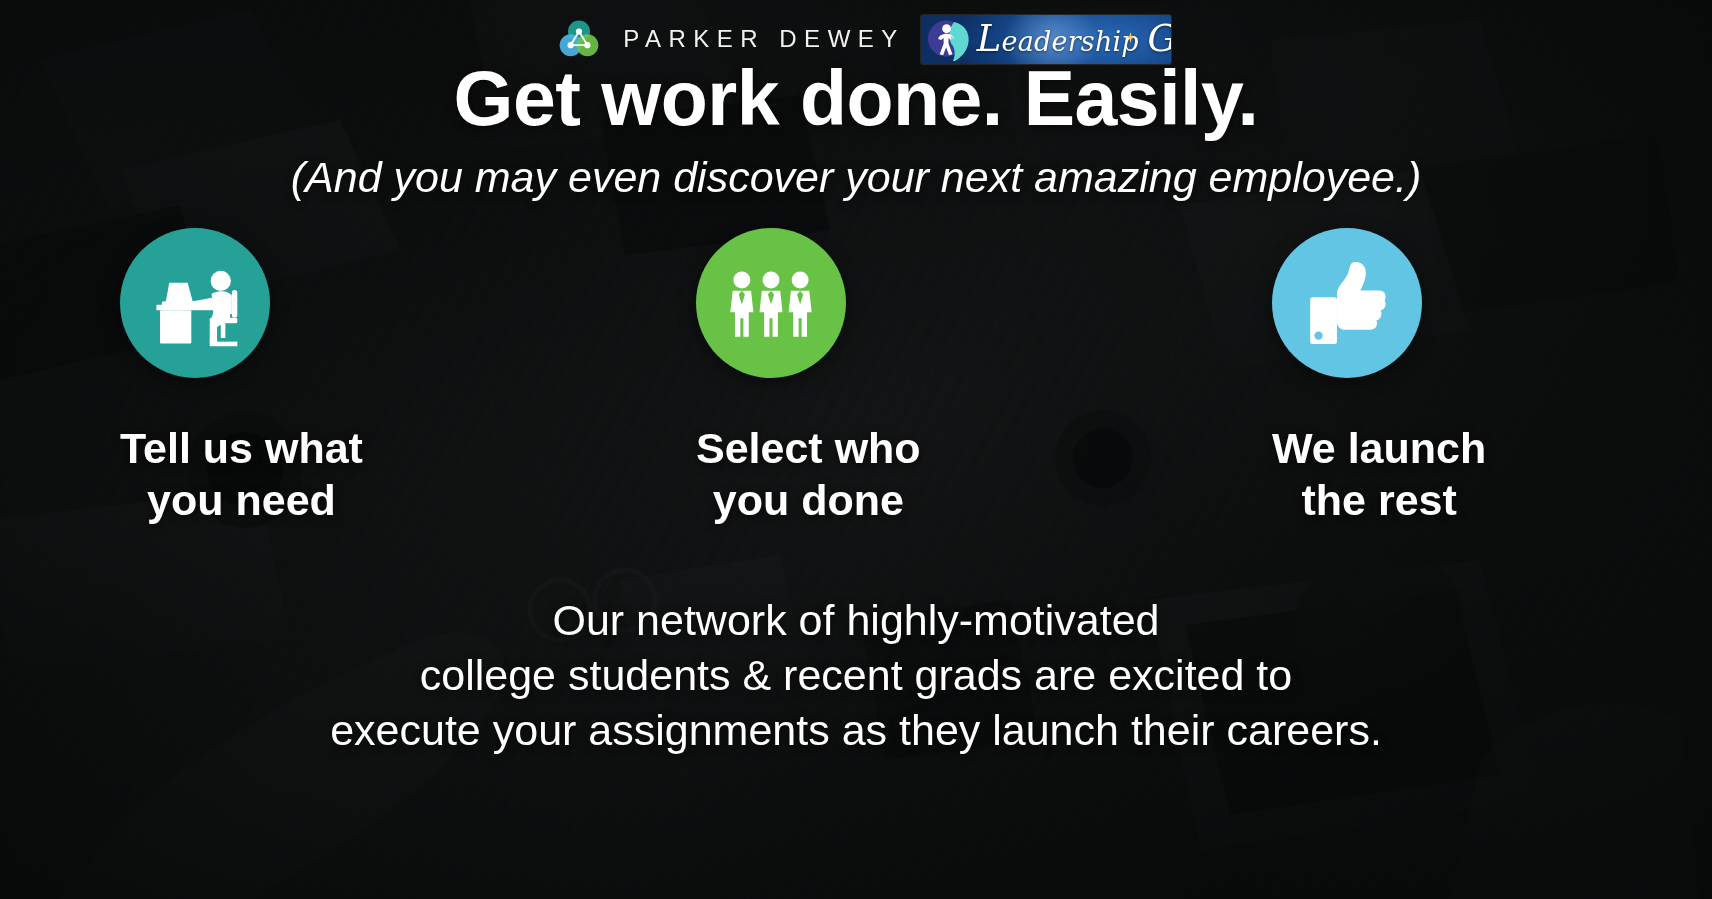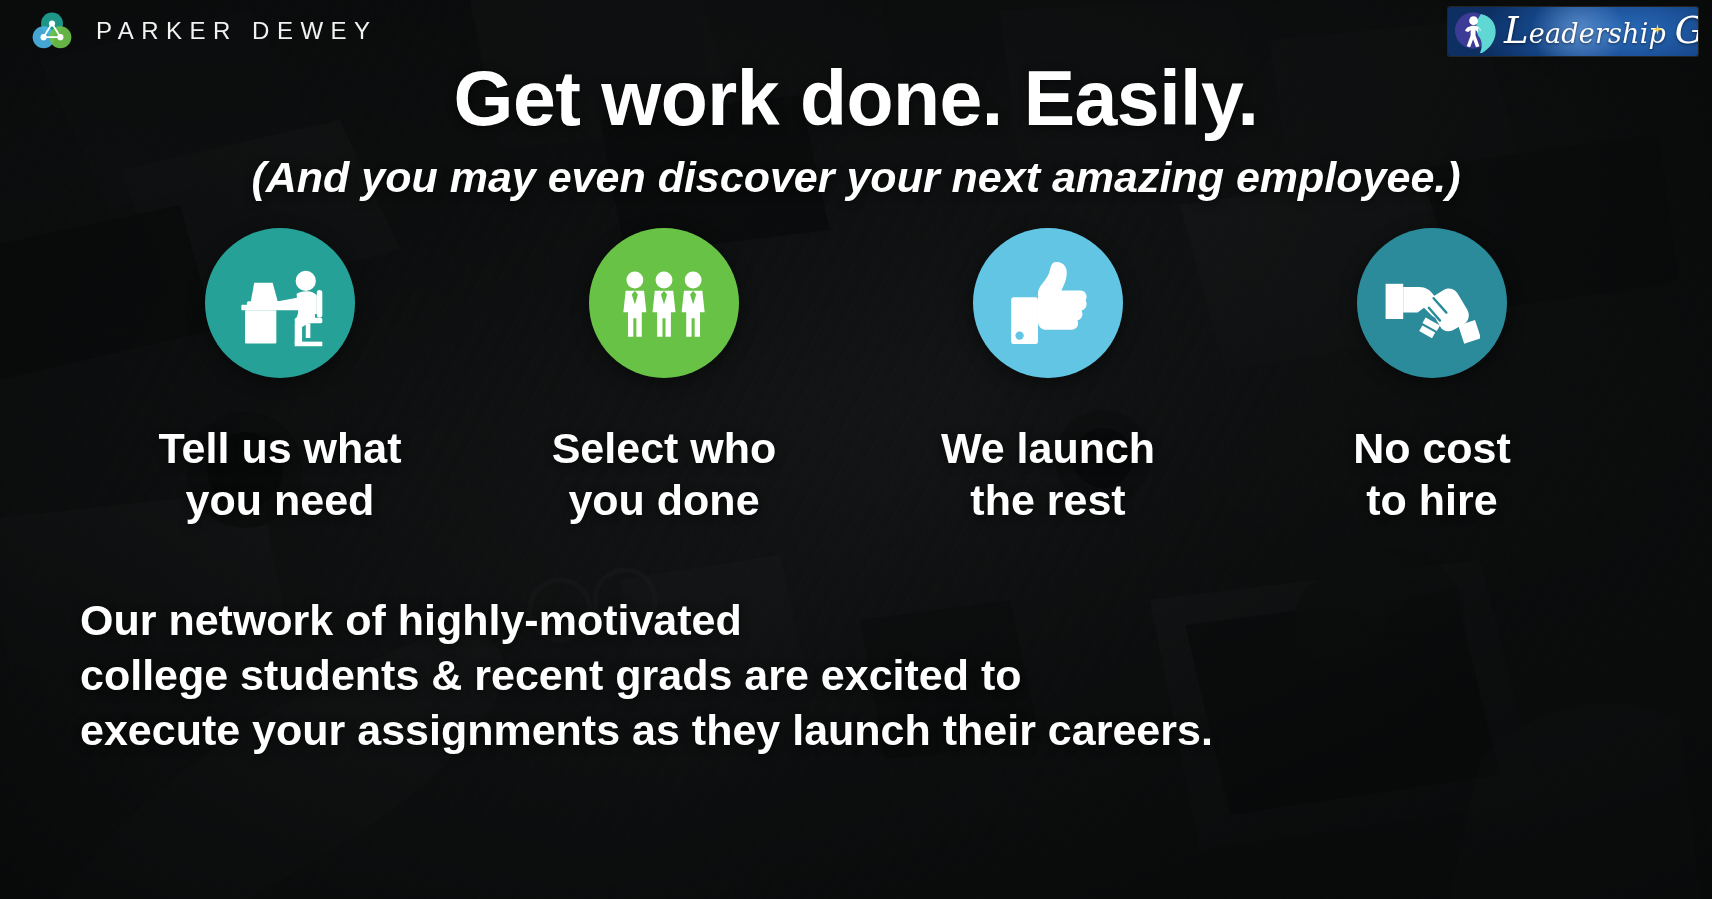--- a/index.html
+++ b/index.html
@@ -69,26 +69,26 @@
     opacity: 0.30;
     background-image:
       repeating-conic-gradient(from 0deg at 50% 50%,
         rgba(255,255,255,0.018) 0deg 2deg, rgba(0,0,0,0.018) 2deg 4deg);
     background-size: 5px 5px;
   }
 
   
   .header {
     position: absolute;
-    top: 0; left: 0; right: 0;
+    top: 8px; left: 0; right: 0;
     height: 62px;
     z-index: 5;
     display: flex;
     align-items: center;
-    justify-content: space-between;
+    justify-content: center;
     padding: 0 14px 0 30px;
     box-sizing: border-box;
     gap: 16px;
   }
 
   .brand {
     display: flex;
     align-items: center;
     gap: 22px;
   }
@@ -174,21 +174,21 @@
     font-size: 77px;
     font-weight: 700;
     line-height: 1.0;
     letter-spacing: -0.5px;
     color: #ffffff;
     margin: 12px;
     text-shadow: 0 2px 10px rgba(0,0,0,0.55);
   }
   .subheadline {
     font-size: 43px;
-    font-weight: 700;
+    font-weight: 400;
     font-style: italic;
     line-height: 1.05;
     color: #ffffff;
     margin: 18px 0 0 0;
     text-shadow: 0 2px 9px rgba(0,0,0,0.55);
   }
 
   
   .steps {
     position: absolute;
@@ -197,21 +197,21 @@
     right: 120px;
     z-index: 4;
     display: flex;
     justify-content: space-between;
     align-items: flex-start;
   }
   .step {
     width: 320px;
     display: flex;
     flex-direction: column;
-    align-items: center;
+    align-items: flex-start;
     text-align: center;
   }
   .step-circle {
     width: 150px;
     height: 150px;
     border-radius: 50%;
     display: flex;
     align-items: center;
     justify-content: center;
     box-shadow: 0 4px 18px rgba(0,0,0,0.45);
@@ -226,23 +226,23 @@
     text-shadow: 0 2px 9px rgba(0,0,0,0.6);
     white-space: pre-line;
   }
 
   
   .closing {
     position: absolute;
     left: 0; right: 0;
     top: 593px;
     z-index: 4;
-    text-align: left;
+    text-align: center;
     font-size: 43px;
-    font-weight: 700;
+    font-weight: 400;
     line-height: 1.28;
     color: #ffffff;
     text-shadow: 0 2px 10px rgba(0,0,0,0.6);
     white-space: pre-line;
     padding: 0 80px;
     box-sizing: border-box;
   }
 </style>
 </head>
 <body>
@@ -435,49 +435,19 @@
                      L48 87 C42 87 38 83 38 77 Z"></path>
           </g>
 
           <circle cx="16" cy="94" r="5" fill="#62c5e4"></circle>
         </svg>
       </div>
       <div class="step-label">We launch
 the rest</div>
     </div>
 
-    <div class="step">
-      <div class="step-circle" style="background:#2b8b9b;">
-        <svg width="96" height="82" viewBox="0 0 120 100" aria-hidden="true">
-          <g fill="#ffffff">
-
-            <path d="M2 26 L24 26 L24 70 L2 70 Z"></path>
-
-            <path d="M24 30 L44 30 C52 30 58 34 62 40 L74 52
-                     C78 56 78 62 74 66 C70 70 64 70 60 66 L50 56
-                     L42 62 L24 62 Z"></path>
-
-            <path d="M96 74 L118 74 L118 98 L96 98 Z" transform="rotate(-18 107 86)"></path>
-
-            <path d="M58 44 L74 34 C80 30 88 32 92 38 L104 58
-                     C108 65 106 73 99 77 L86 84 C80 87 73 85 70 79
-                     L58 58 C55 53 55 47 58 44 Z"></path>
-
-            <path d="M52 68 L70 78 L66 85 L48 75 Z"></path>
-            <path d="M48 78 L64 87 L60 94 L44 85 Z"></path>
-          </g>
-
-          <g stroke="#2b8b9b" stroke-width="3" fill="none" stroke-linecap="round">
-            <path d="M62 44 L78 62"></path>
-            <path d="M56 56 L70 72"></path>
-          </g>
-        </svg>
-      </div>
-      <div class="step-label">No cost
-to hire</div>
-    </div>
   </div>
 
   <div class="closing">Our network of highly-motivated
 college students &amp; recent grads are excited to
 execute your assignments as they launch their careers.</div>
 
 </div>
 
 </body></html>

